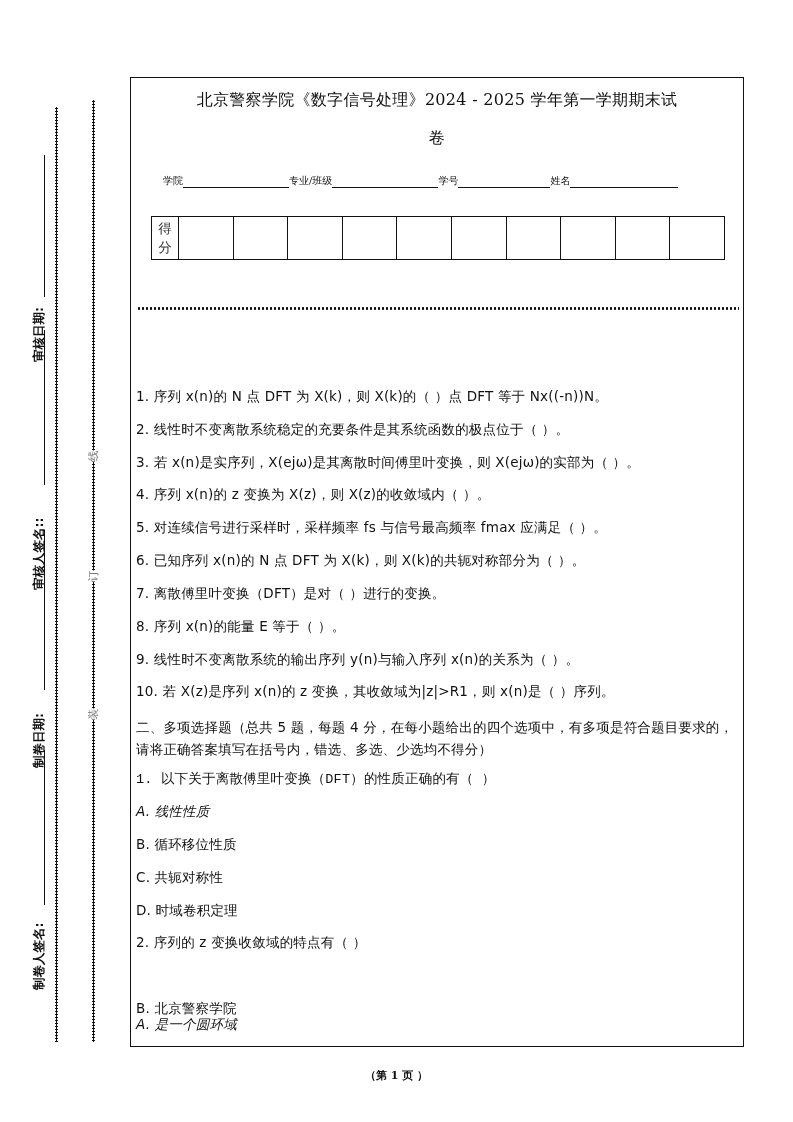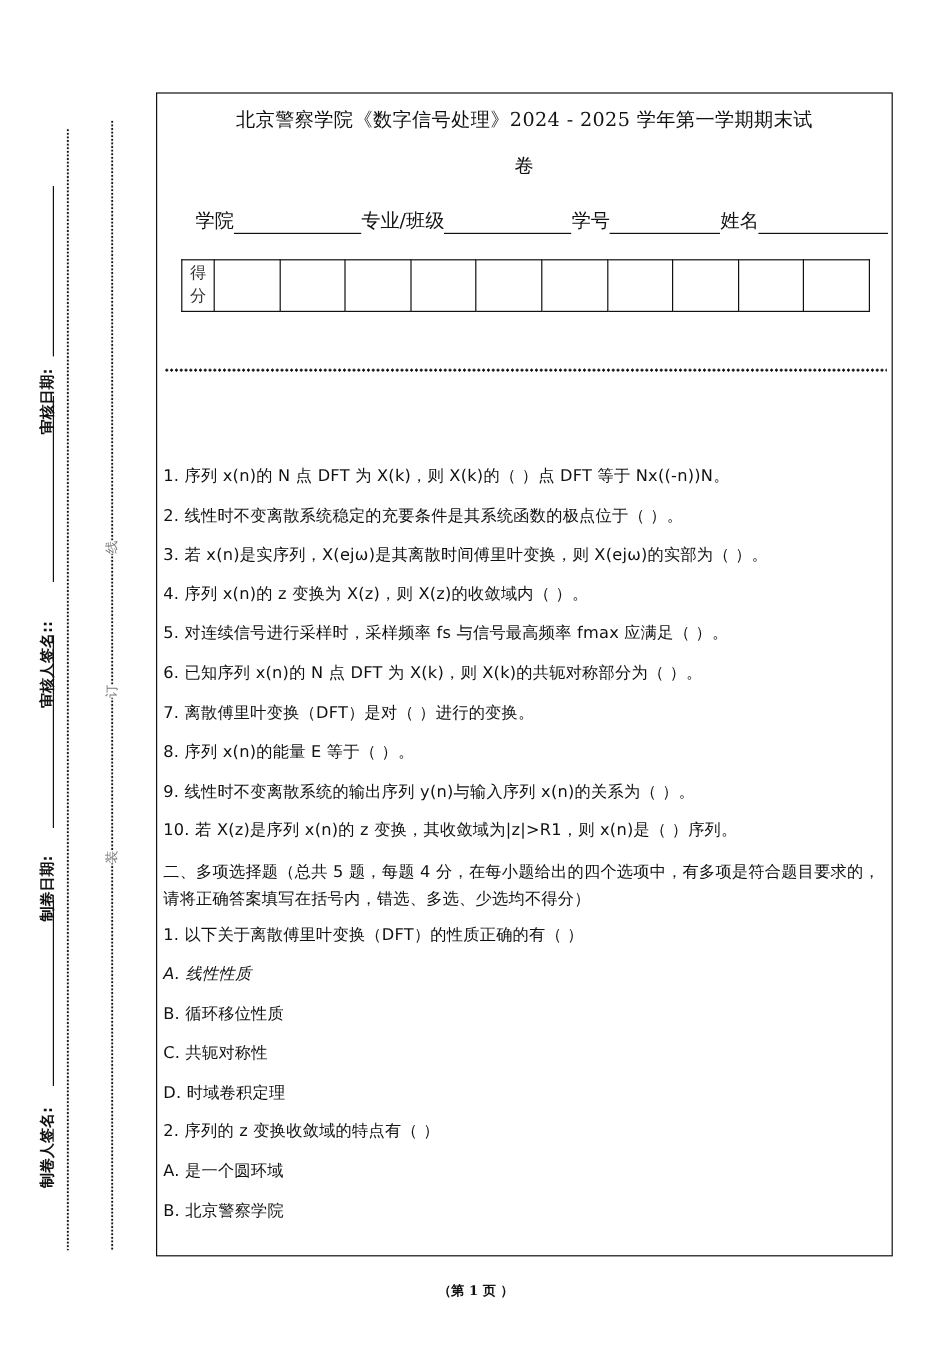--- a/index.html
+++ b/index.html
@@ -4,21 +4,21 @@
 <style>
   html, body { margin: 0; padding: 0; background: #ffffff; }
   body { width: 793px; height: 1122px; position: relative; overflow: hidden;
          font-family: "DejaVu Sans", sans-serif; color: #111; }
   .frame { position: absolute; left: 130px; top: 77px; width: 614px; height: 970px;
            border: 1.3px solid #111; box-sizing: border-box; }
   .title { position: absolute; left: 0; width: 100%; text-align: center;
            font-family: "DejaVu Serif", serif; font-size: 16px; color: #111; letter-spacing: 0.3px; }
   .title1 { top: 12px; }
   .title2 { top: 50px; }
-  .info { position: absolute; top: 96px; left: 32px; font-size: 16px;
+  .info { position: absolute; top: 96px; left: 32px; font-size: 10px;
           font-family: "DejaVu Serif", serif; display: flex; align-items: flex-end; }
   .info .lbl { white-space: nowrap; }
   .info .uline { display: inline-block; border-bottom: 1px solid #111; height: 12px; }
   table.score { position: absolute; left: 20px; top: 138px; width: 574px;
                 border-collapse: collapse; font-family: "DejaVu Serif", serif; font-size: 13px; color: #333; }
   table.score td { border: 1px solid #111; text-align: center; padding: 0; }
   table.score tr.r1 td { height: 40px; }
   table.score tr.r2 td { height: 42px; }
   table.score td.vert { width: 26px; line-height: 19px; font-size: 13.5px; }
   .dotline { position: absolute; left: 6px; right: 4px; top: 229px; height: 3px;
@@ -97,23 +97,23 @@
   <div class="q" style="top:376px;">3. 若 x(n)是实序列，X(ejω)是其离散时间傅里叶变换，则 X(ejω)的实部为（  ）。</div>
   <div class="q" style="top:408px;">4. 序列 x(n)的 z 变换为 X(z)，则 X(z)的收敛域内（  ）。</div>
   <div class="q" style="top:441px;">5. 对连续信号进行采样时，采样频率 fs 与信号最高频率 fmax 应满足（  ）。</div>
   <div class="q" style="top:474px;">6. 已知序列 x(n)的 N 点 DFT 为 X(k)，则 X(k)的共轭对称部分为（  ）。</div>
   <div class="q" style="top:507px;">7. 离散傅里叶变换（DFT）是对（  ）进行的变换。</div>
   <div class="q" style="top:540px;">8. 序列 x(n)的能量 E 等于（  ）。</div>
   <div class="q" style="top:573px;">9. 线性时不变离散系统的输出序列 y(n)与输入序列 x(n)的关系为（  ）。</div>
   <div class="q" style="top:605px;">10. 若 X(z)是序列 x(n)的 z 变换，其收敛域为|z|&gt;R1，则 x(n)是（  ）序列。</div>
 
   <div class="q wrap" style="top:638px;"> 二、多项选择题（总共 5 题，每题 4 分，在每小题给出的四个选项中，有多项是符合题目要求的，请将正确答案填写在括号内，错选、多选、少选均不得分）</div>
-  <div class="q" style="top:692px;">1. 以下关于离散傅里叶变换（DFT）的性质正确的有（  ）</div>
+  <div class="q" style="top:692px;font-family:Liberation Mono, monospace;">1. 以下关于离散傅里叶变换（DFT）的性质正确的有（  ）</div>
   <div class="q" style="top:725px;font-style:italic;">A. 线性性质</div>
   <div class="q" style="top:758px;">B. 循环移位性质</div>
   <div class="q" style="top:791px;text-align:center;">C. 共轭对称性</div>
   <div class="q" style="top:824px;">D. 时域卷积定理</div>
   <div class="q" style="top:856px;">2. 序列的 z 变换收敛域的特点有（  ）</div>
-  <div class="q" style="top:889px;">A. 是一个圆环域</div>
+  <div class="q" style="top:938px;font-style:italic;">A. 是一个圆环域</div>
   <div class="q" style="top:922px;">B. 北京警察学院</div>
 </div>
 
 <div class="footer">（第 1 页 ）</div>
 
 </body></html>

